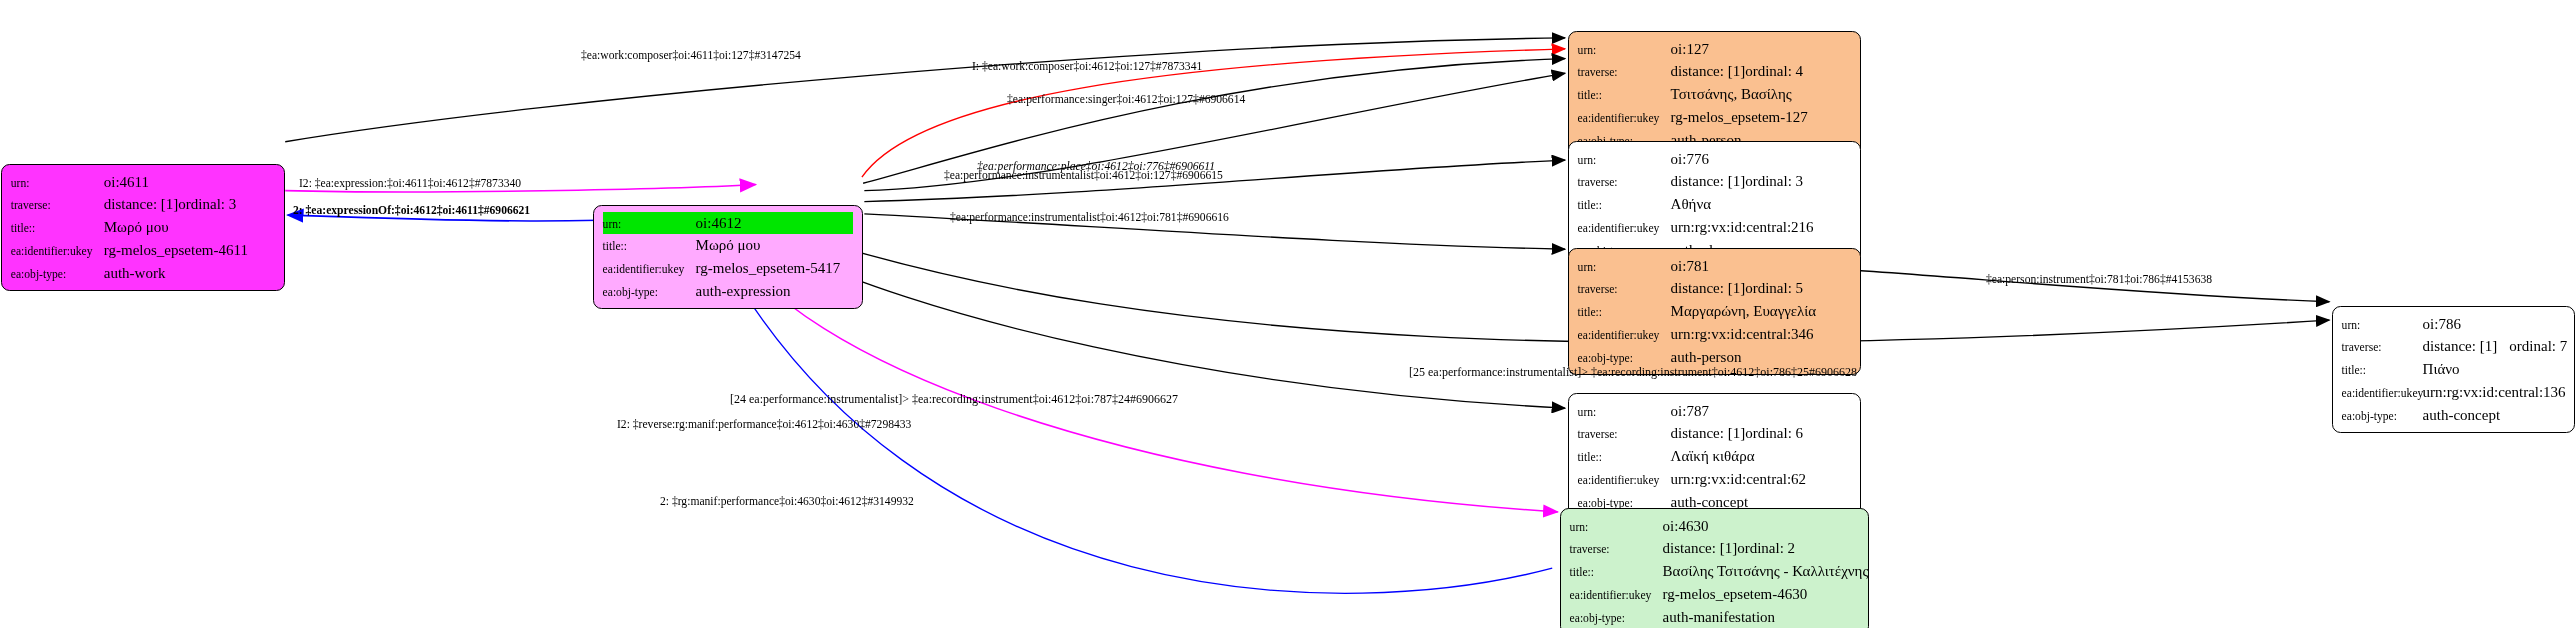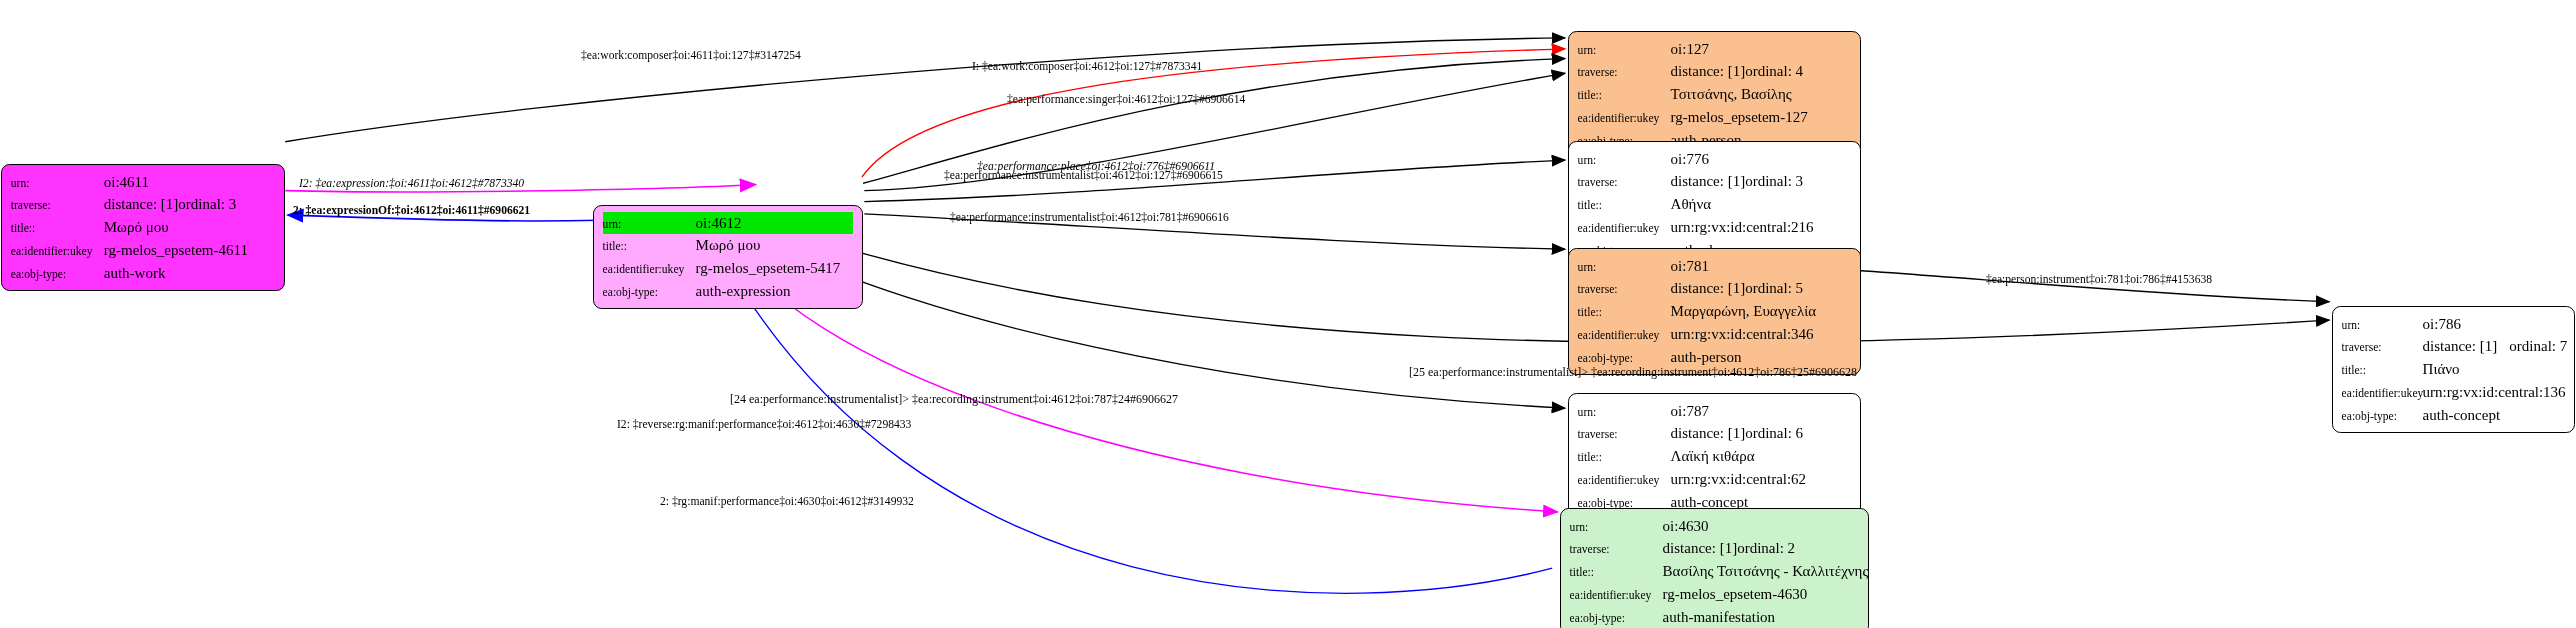--- a/index.html
+++ b/index.html
@@ -257,21 +257,21 @@
       <span class="v">auth-manifestation</span>
     </div>
   </div>
 
   <div class="elabel" style="left:581px;top:49px;">‡ea:work:composer‡oi:4611‡oi:127‡#3147254</div>
   <div class="elabel" style="left:972px;top:60px;">I: ‡ea:work:composer‡oi:4612‡oi:127‡#7873341</div>
   <div class="elabel" style="left:1007px;top:93px;">‡ea:performance:singer‡oi:4612‡oi:127‡#6906614</div>
   <div class="elabel" style="left:944px;top:122px;margin-top:47px;">‡ea:performance:instrumentalist‡oi:4612‡oi:127‡#6906615</div>
   <div class="elabel" style="left:977px;top:160px;font-style:italic;">‡ea:performance:place‡oi:4612‡oi:776‡#6906611</div>
   <div class="elabel" style="left:950px;top:211px;">‡ea:performance:instrumentalist‡oi:4612‡oi:781‡#6906616</div>
-  <div class="elabel" style="left:299px;top:177px;font-style:italic;">I2: ‡ea:expression:‡oi:4611‡oi:4612‡#7873340</div>
+  <div class="elabel" style="left:299px;top:177px;">I2: ‡ea:expression:‡oi:4611‡oi:4612‡#7873340</div>
   <div class="elabel" style="left:293px;top:204px;font-weight:bold;">2: ‡ea:expressionOf:‡oi:4612‡oi:4611‡#6906621</div>
   <div class="elabel" style="left:1986px;top:273px;">‡ea:person:instrument‡oi:781‡oi:786‡#4153638</div>
   <div class="elabel small" style="left:1409px;top:321px;">[25 ea:performance:instrumentalist]&gt; ‡ea:recording:instrument‡oi:4612‡oi:786‡25#6906628</div>
   <div class="elabel small" style="left:730px;top:348px;">[24 ea:performance:instrumentalist]&gt; ‡ea:recording:instrument‡oi:4612‡oi:787‡24#6906627</div>
   <div class="elabel" style="left:617px;top:418px;">I2: ‡reverse:rg:manif:performance‡oi:4612‡oi:4630‡#7298433</div>
   <div class="elabel" style="left:660px;top:495px;">2: ‡rg:manif:performance‡oi:4630‡oi:4612‡#3149932</div>
 
   <div class="footer" style="left:1176px;top:611px;margin-top:27px;">root: 4612 nodes count: 8</div>
 
 </div>

